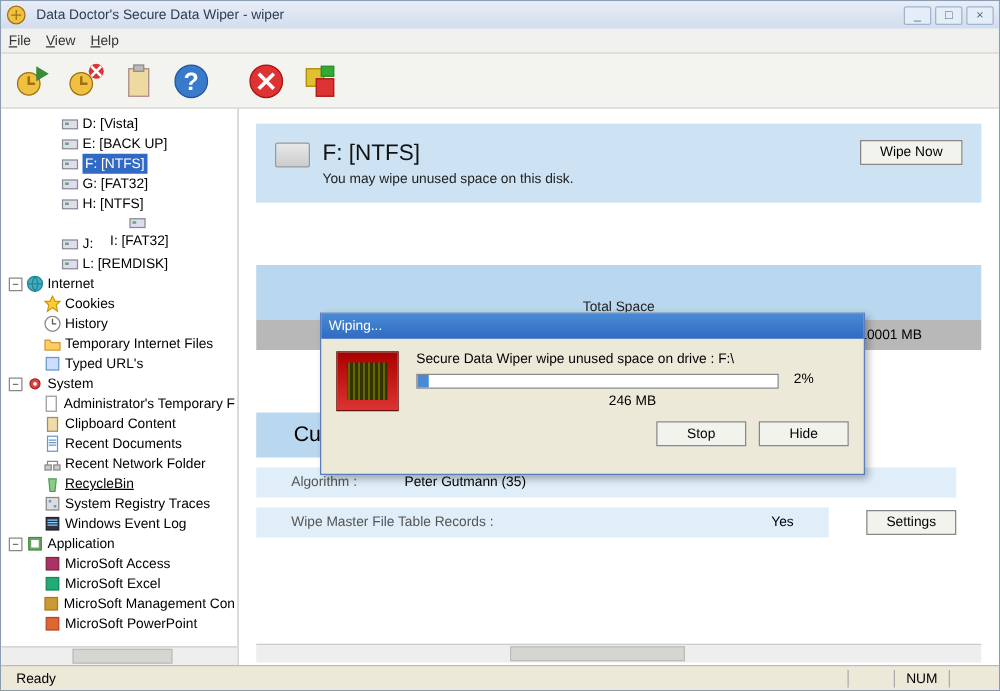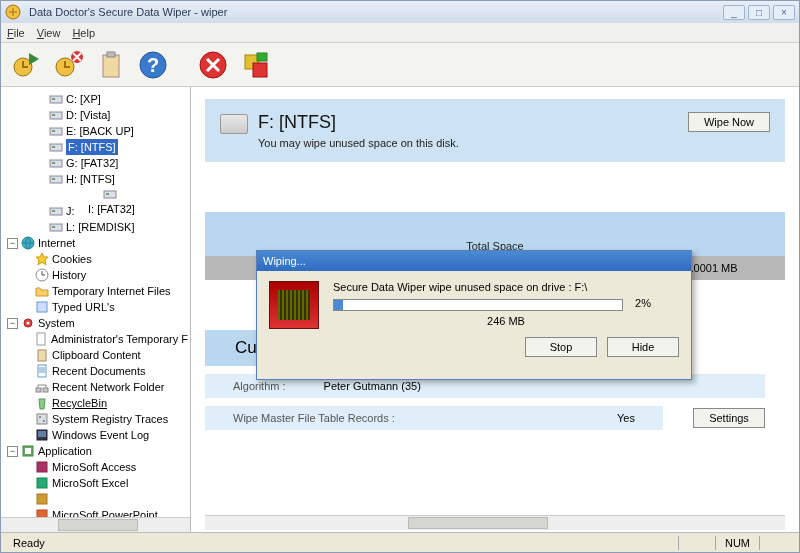--- a/index.html
+++ b/index.html
@@ -337,30 +337,20 @@
     <div class="tree-pane">
       <div class="tree" id="tree">
           <div class="tree-node" style="padding-left: 32px;">
             <span class="noexp"></span>
             <span class="ic">
               <svg width="14" height="14">
                 <rect x="1" y="4" width="12" height="7" fill="#dde" stroke="#889"></rect>
                 <rect x="3" y="6" width="3" height="2" fill="#6a6"></rect>
               </svg>
             </span>
-            <span class="lbl">C: [XP]</span>
-          </div>
-          <div class="tree-node" style="padding-left: 32px;">
-            <span class="noexp"></span>
-            <span class="ic">
-              <svg width="14" height="14">
-                <rect x="1" y="4" width="12" height="7" fill="#dde" stroke="#889"></rect>
-                <rect x="3" y="6" width="3" height="2" fill="#6a6"></rect>
-              </svg>
-            </span>
             <span class="lbl">D: [Vista]</span>
           </div>
           <div class="tree-node" style="padding-left: 32px;">
             <span class="noexp"></span>
             <span class="ic">
               <svg width="14" height="14">
                 <rect x="1" y="4" width="12" height="7" fill="#dde" stroke="#889"></rect>
                 <rect x="3" y="6" width="3" height="2" fill="#6a6"></rect>
               </svg>
             </span>
@@ -580,20 +570,21 @@
             </span>
             <span class="lbl">MicroSoft Excel</span>
           </div>
           <div class="tree-node" style="padding-left: 18px;">
             <span class="noexp"></span>
             <span class="ic">
               <svg width="14" height="14">
                 <rect x="2" y="2" width="10" height="10" fill="#c93" stroke="#a72"></rect>
               </svg>
             </span>
+            <span class="lbl">MicroSoft Management Con</span>
           </div>
           <div class="tree-node" style="padding-left: 18px;">
             <span class="noexp"></span>
             <span class="ic">
               <svg width="14" height="14">
                 <rect x="2" y="2" width="10" height="10" fill="#d63" stroke="#b42"></rect>
               </svg>
             </span>
             <span class="lbl">MicroSoft PowerPoint</span>
           </div>

